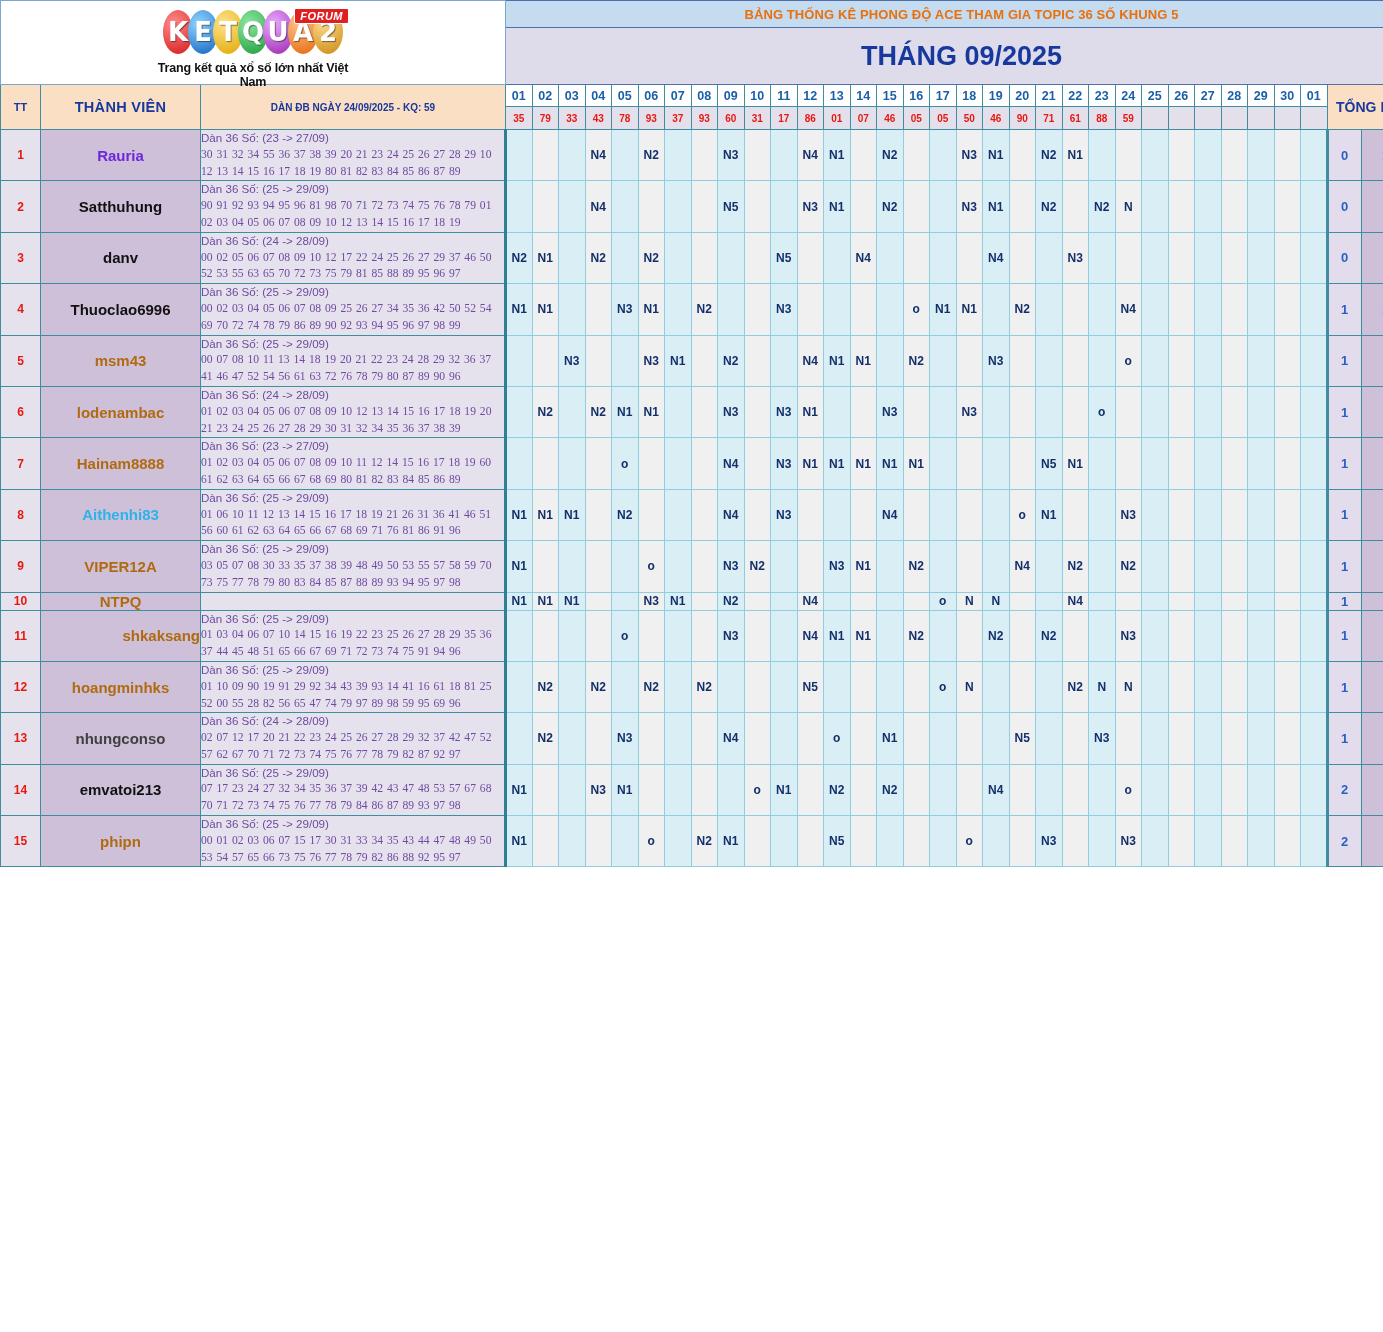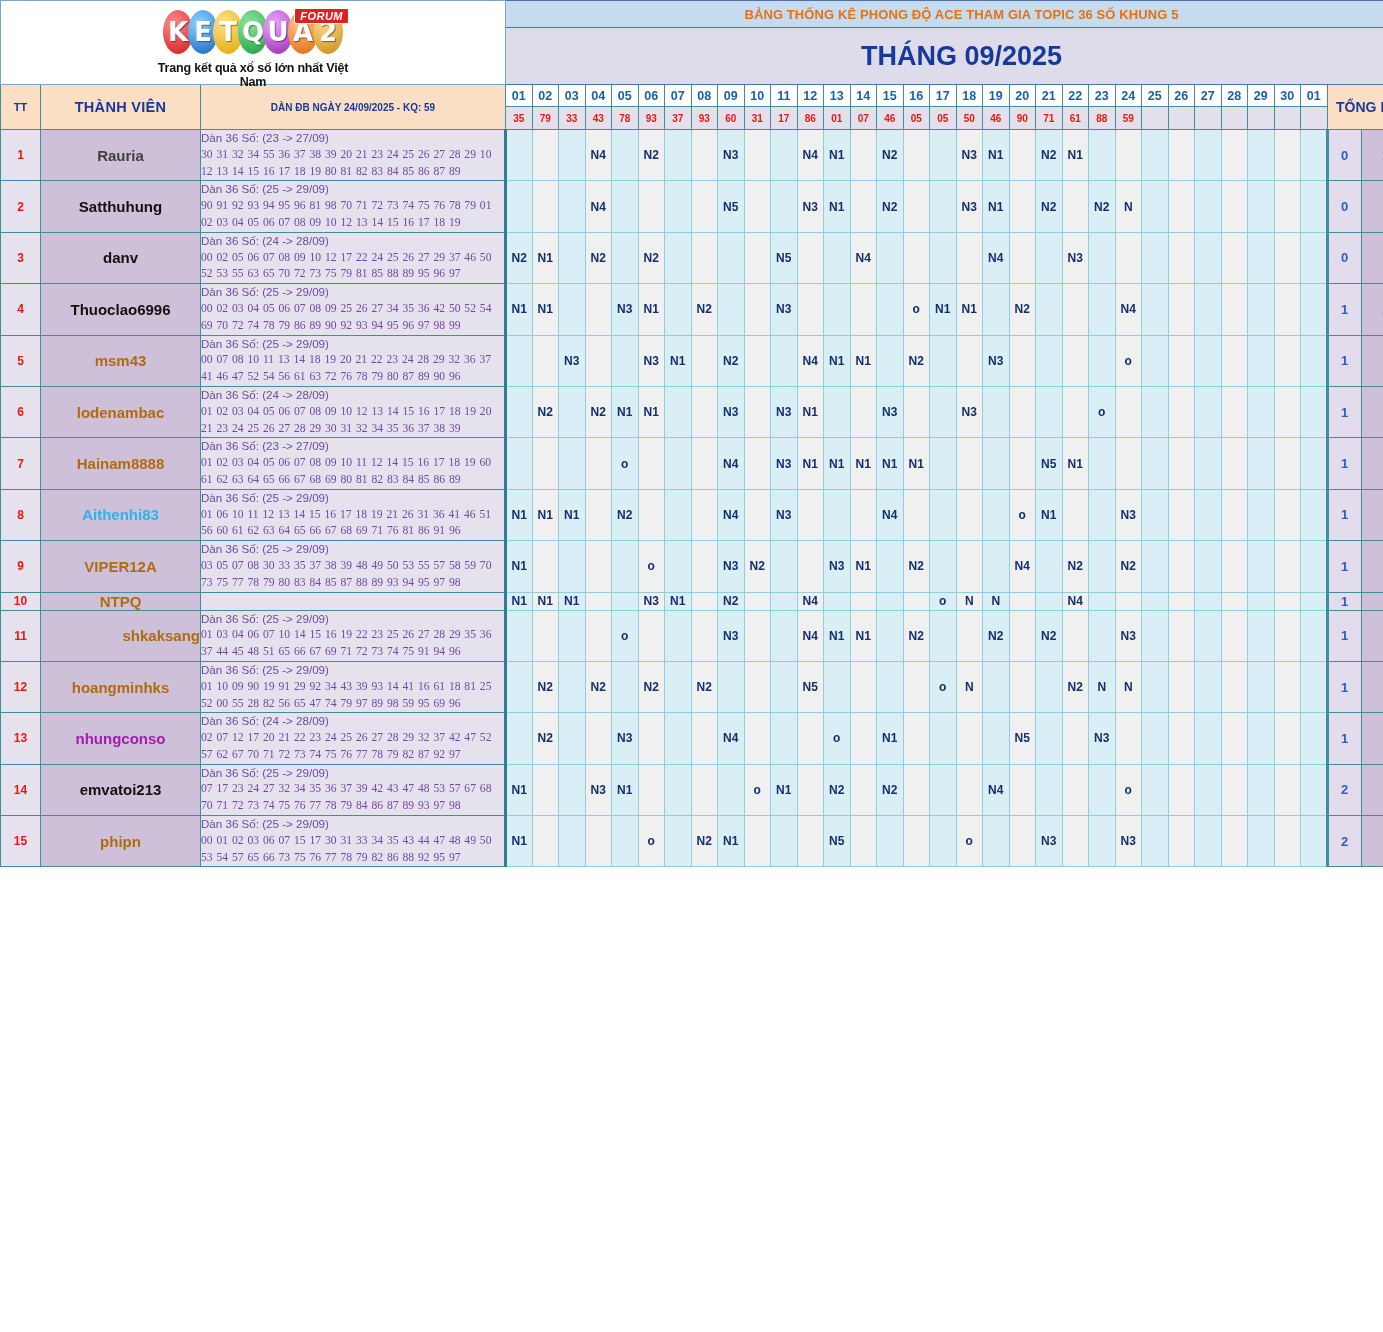--- a/index.html
+++ b/index.html
@@ -177,21 +177,21 @@
           <td class="kqnum blank"></td>
           <td class="kqnum blank"></td>
           <td class="kqnum blank"></td>
           <td class="kqnum blank"></td>
           <td class="kqnum blank"></td>
           <td class="kqnum blank"></td>
         </tr>
 
     <tr>
           <td class="tt">1</td>
-          <td class="name" style="color: #404040;">Rauria</td>
+          <td class="name" style="color: #6d28d9;">Rauria</td>
           <td class="dan">
             <span class="ttl">Dàn 36 Số: (23 -&gt; 27/09)</span>
             <span class="nums">30 31 32 34 55 36 37 38 39 20 21 23 24 25 26 27 28 29 10 12 13 14 15 16 17 18 19 80 81 82 83 84 85 86 87 89</span>
           </td>
           <td class="cell odd thickleft"></td>
           <td class="cell even"></td>
           <td class="cell odd"></td>
           <td class="cell even">N4</td>
           <td class="cell odd"></td>
           <td class="cell even">N2</td>
@@ -669,21 +669,21 @@
           <td class="cell odd"></td>
           <td class="cell even"></td>
           <td class="cell odd"></td>
           <td class="cell even"></td>
           <td class="cell odd"></td>
           <td class="tk1">1</td>
           <td class="tk2">6</td>
         </tr>
         <tr>
           <td class="tt">13</td>
-          <td class="name" style="color: #a21caf; margin-left: 20px;">nhungconso</td>
+          <td class="name" style="color: #404040; margin-left: 20px;">nhungconso</td>
           <td class="dan">
             <span class="ttl">Dàn 36 Số: (24 -&gt; 28/09)</span>
             <span class="nums">02 07 12 17 20 21 22 23 24 25 26 27 28 29 32 37 42 47 52 57 62 67 70 71 72 73 74 75 76 77 78 79 82 87 92 97</span>
           </td>
           <td class="cell odd thickleft"></td>
           <td class="cell even">N2</td>
           <td class="cell odd"></td>
           <td class="cell even"></td>
           <td class="cell odd">N3</td>
           <td class="cell even"></td>

